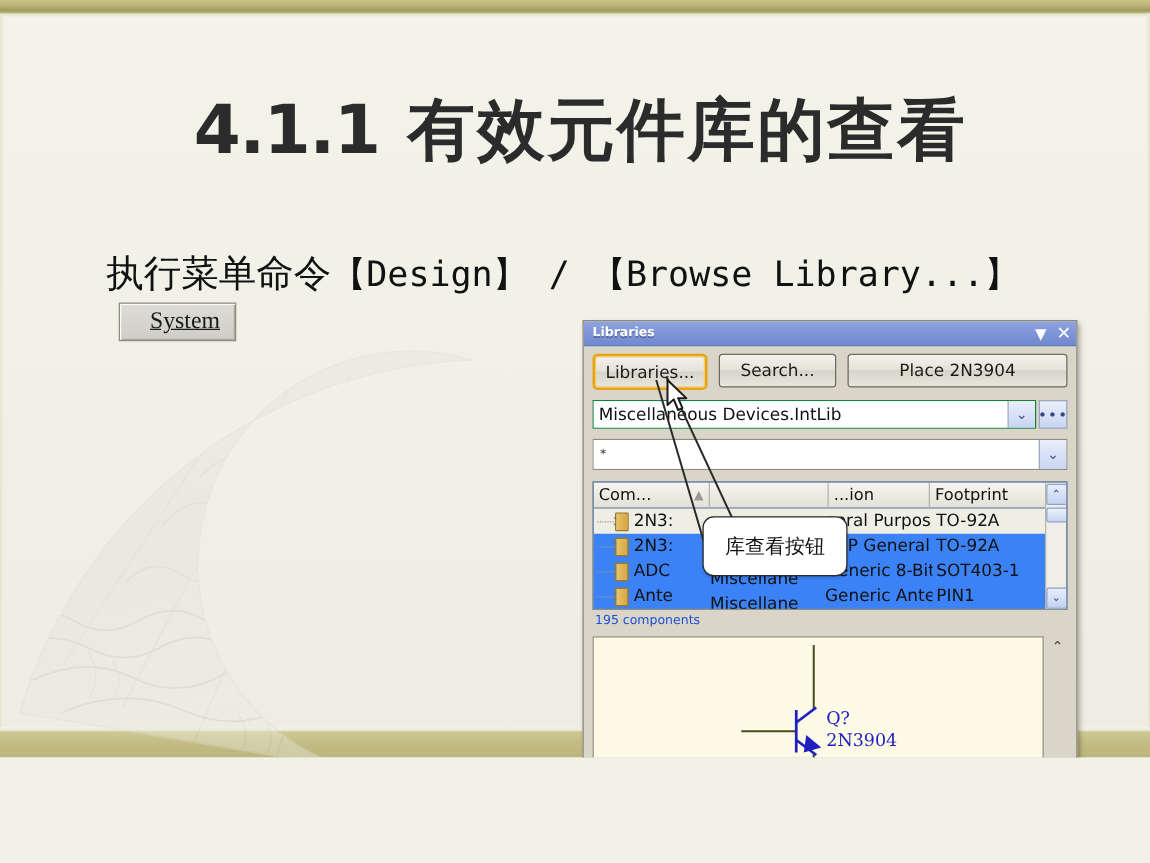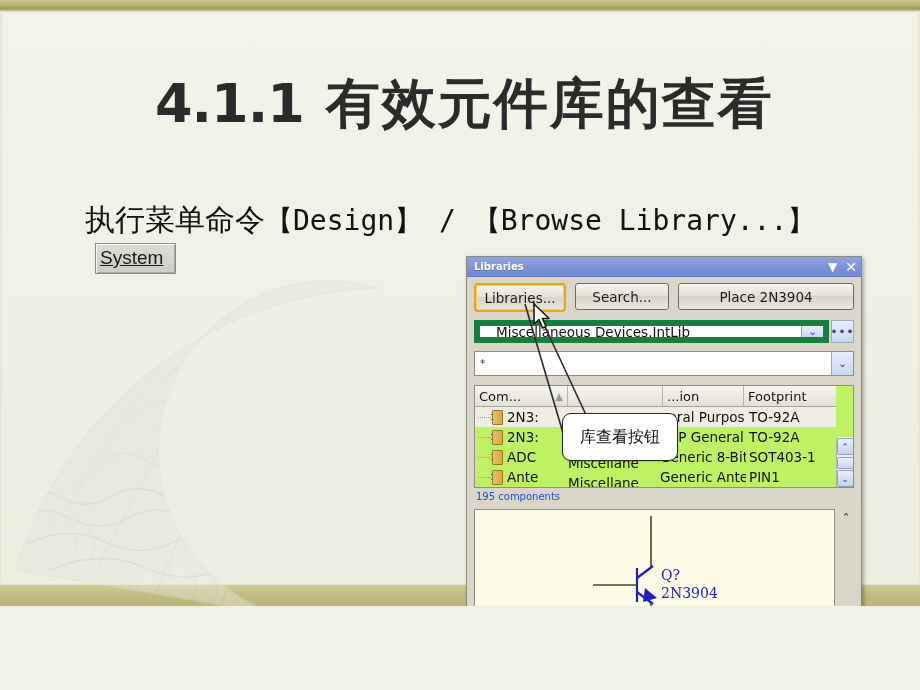--- a/index.html
+++ b/index.html
@@ -66,22 +66,22 @@
     font-size:30px;color:#111;line-height:44px;
     white-space:nowrap;
   }
   .body-text .mono{font-family:"DejaVu Sans Mono","Liberation Mono",monospace;font-size:28px;}
   .line2{display:flex;align-items:center;}
   .sysbtn{
     display:inline-block;margin-left:10px;
     background:linear-gradient(180deg,#dddcd5,#cfcec6);
     border:1px solid #8d8c85;
     box-shadow:inset 1px 1px 0 #fbfbf8, inset -1px -1px 0 #a8a7a0;
-    padding:3px 12px 4px 4px;
-    font-family:Liberation Sans, sans-serif;
+    padding:3px 12px 4px 24px;
+    font-family:Liberation Serif, serif;
     font-size:19px;color:#1a1a1a;line-height:22px;
   }
   .sysbtn u{text-decoration:underline;}
 
   
   #panel{
     position:absolute;left:466px;top:256px;width:394px;height:402px;
     background:#d9d6c9;
     border:1px solid #8b887c;
     box-shadow:2px 2px 4px rgba(0,0,0,.30);
@@ -125,27 +125,27 @@
   .combo .val.small{font-size:10px;color:#333;padding-left:5px;}
   .cbtn{
     width:21px;background:linear-gradient(180deg,#e9eefb,#c8d5f3);
     border-left:1px solid #9aa6c2;
     display:flex;align-items:center;justify-content:center;
     color:#33477f;font-size:11px;
   }
   .cbtn.dots{border:1px solid #9aa6c2;margin-left:2px;letter-spacing:1px;font-size:12px;}
   .combo.with-dots{border:none;background:transparent;}
   .combo.with-dots .inner{
-    flex:1;display:flex;border:6px solid #15803d;background:#fff;padding-left:12px;
+    flex:1;display:flex;border:1px solid #15803d;background:#fff;
   }
 
   
   .tablewrap{
-    margin-top:9px;height:101px;border:1px solid #8f8d83;background:#bef264;
-    display:flex;overflow:hidden;align-items:flex-end;
+    margin-top:9px;height:101px;border:1px solid #8f8d83;background:#3b82f6;
+    display:flex;overflow:hidden;
   }
   .tbl{flex:1;display:flex;flex-direction:column;overflow:hidden;}
   .thead{
     display:flex;height:20px;align-items:center;
     background:linear-gradient(180deg,#f6f5ef,#e3e1d6);
     border-bottom:1px solid #a5a399;font-size:13px;color:#111;
   }
   .th{padding:0 4px;border-right:1px solid #b6b4aa;height:100%;display:flex;align-items:center;overflow:hidden;white-space:nowrap;}
   .th.c1{width:84px;justify-content:space-between;}
   .th.c2{width:86px;}

